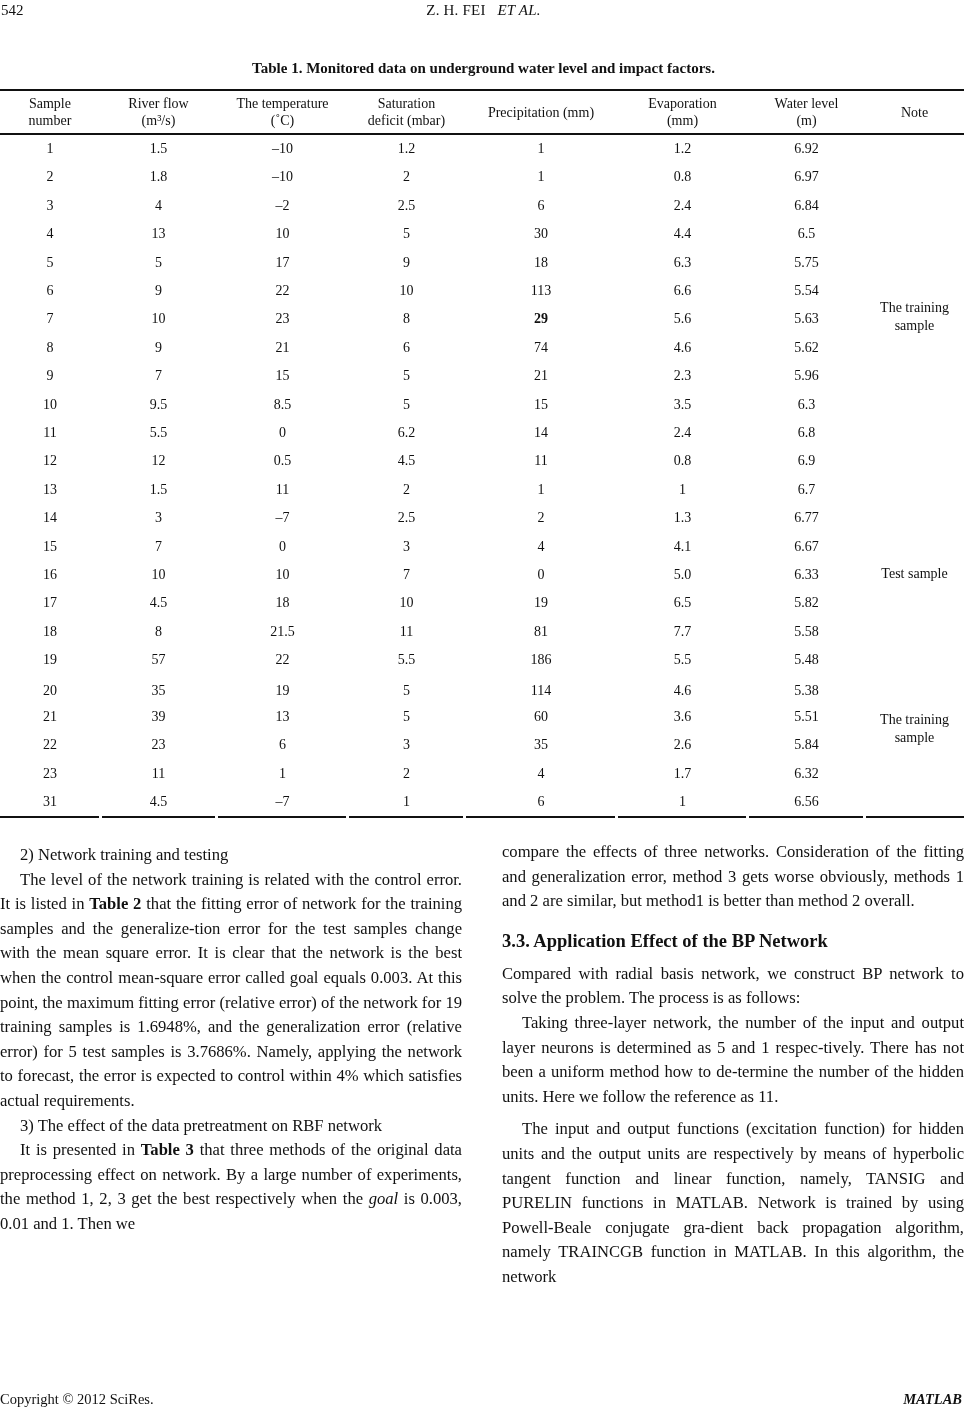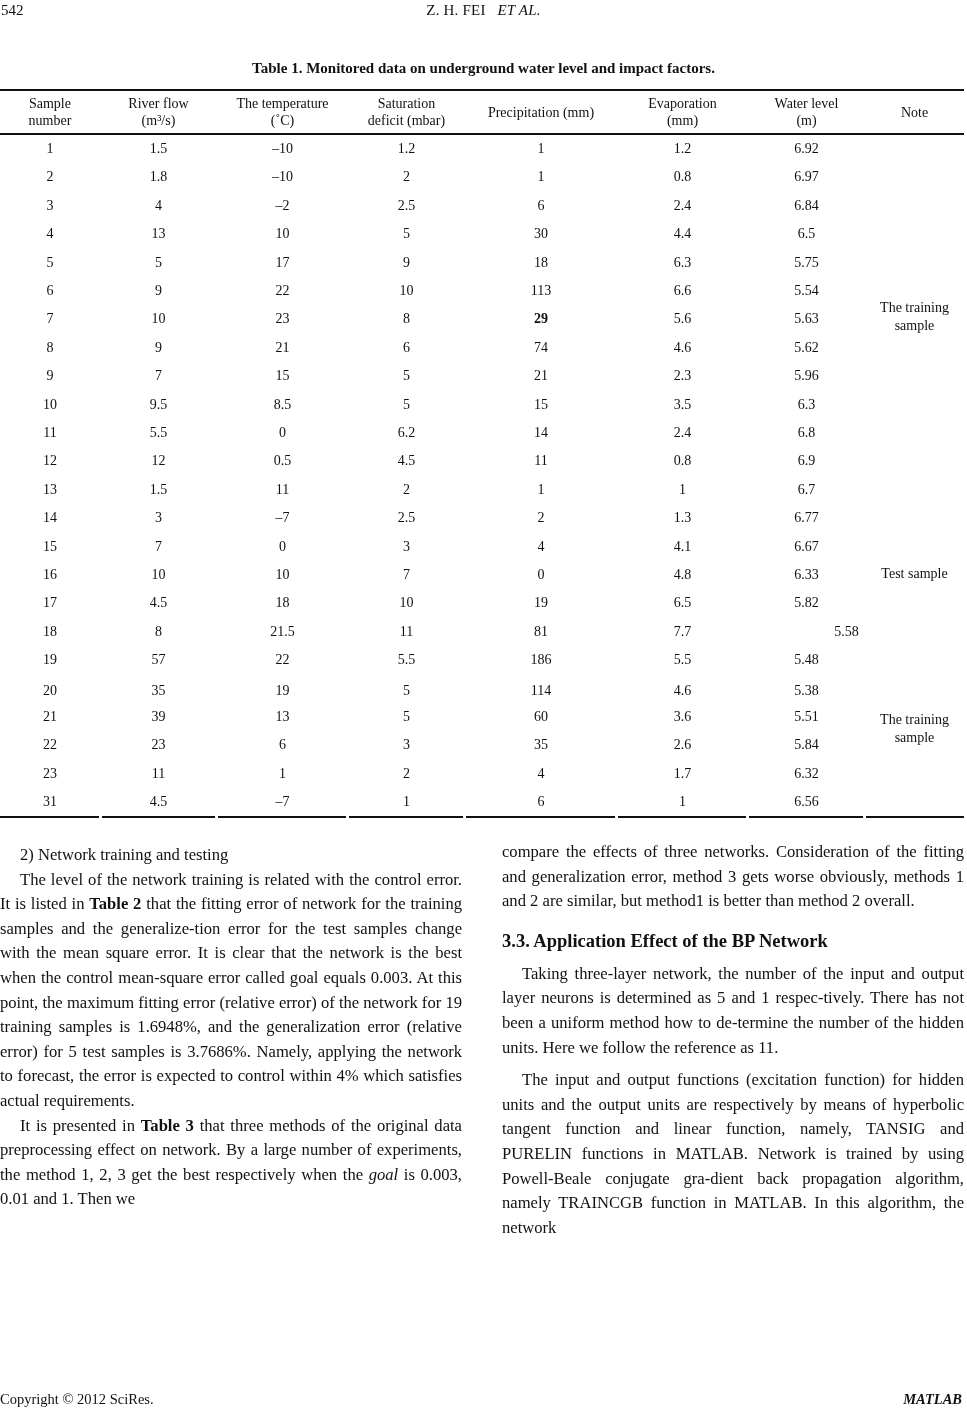--- a/index.html
+++ b/index.html
@@ -213,40 +213,40 @@
         <div class="cell" style="left: 465px; width: 152px;">4</div>
         <div class="cell" style="left: 617px; width: 131px;">4.1</div>
         <div class="cell" style="left: 748px; width: 117px;">6.67</div>
       </div>
       <div class="row" style="top: 472px;">
         <div class="cell" style="left: 0px; width: 100px;">16</div>
         <div class="cell" style="left: 100px; width: 117px;">10</div>
         <div class="cell" style="left: 217px; width: 131px;">10</div>
         <div class="cell" style="left: 348px; width: 117px;">7</div>
         <div class="cell" style="left: 465px; width: 152px;">0</div>
-        <div class="cell" style="left: 617px; width: 131px;">4.8</div>
+        <div class="cell" style="left: 617px; width: 131px;">5.0</div>
         <div class="cell" style="left: 748px; width: 117px;">6.33</div>
       </div>
       <div class="row" style="top: 500.4px;">
         <div class="cell" style="left: 0px; width: 100px;">17</div>
         <div class="cell" style="left: 100px; width: 117px;">4.5</div>
         <div class="cell" style="left: 217px; width: 131px;">18</div>
         <div class="cell" style="left: 348px; width: 117px;">10</div>
         <div class="cell" style="left: 465px; width: 152px;">19</div>
         <div class="cell" style="left: 617px; width: 131px;">6.5</div>
         <div class="cell" style="left: 748px; width: 117px;">5.82</div>
       </div>
       <div class="row" style="top: 528.8px;">
         <div class="cell" style="left: 0px; width: 100px;">18</div>
         <div class="cell" style="left: 100px; width: 117px;">8</div>
         <div class="cell" style="left: 217px; width: 131px;">21.5</div>
         <div class="cell" style="left: 348px; width: 117px;">11</div>
         <div class="cell" style="left: 465px; width: 152px;">81</div>
         <div class="cell" style="left: 617px; width: 131px;">7.7</div>
-        <div class="cell" style="left: 788px; width: 117px;">5.58</div>
+        <div class="cell" style="left: 748px; width: 117px;">5.58</div>
       </div>
       <div class="row" style="top: 557.2px;">
         <div class="cell" style="left: 0px; width: 100px;">19</div>
         <div class="cell" style="left: 100px; width: 117px;">57</div>
         <div class="cell" style="left: 217px; width: 131px;">22</div>
         <div class="cell" style="left: 348px; width: 117px;">5.5</div>
         <div class="cell" style="left: 465px; width: 152px;">186</div>
         <div class="cell" style="left: 617px; width: 131px;">5.5</div>
         <div class="cell" style="left: 748px; width: 117px;">5.48</div>
       </div>
@@ -313,26 +313,28 @@
   <div class="rule-bottom" style="left:349px;width:114px"></div>
   <div class="rule-bottom" style="left:466px;width:149px"></div>
   <div class="rule-bottom" style="left:618px;width:128px"></div>
   <div class="rule-bottom" style="left:749px;width:114px"></div>
   <div class="rule-bottom" style="left:866px;width:98px"></div>
 </div>
 
 <div class="col-text col-left">
   <p class="sub">2) Network training and testing</p>
   <p><span>The level of the network training is related with the control error. It is listed in </span><b>Table 2</b><span> that the fitting error of network for the training samples and the generalize-tion error for the test samples change with the mean square error. It is clear that the network is the best when the control mean-square error called goal equals 0.003. At this point, the maximum fitting error (relative error) of the network for 19 training samples is 1.6948%, and the generalization error (relative error) for 5 test samples is 3.7686%. Namely, applying the network to forecast, the error is expected to control within 4% which satisfies actual requirements.</span></p>
+  <p class="sub">3) The effect of the data pretreatment on RBF network</p>
   <p><span>It is presented in </span><b>Table 3</b><span> that three methods of the original data preprocessing effect on network. By a large number of experiments, the method 1, 2, 3 get the best respectively when the </span><i>goal</i><span> is 0.003, 0.01 and 1. Then we</span></p>
 </div>
 
 <div class="col-text col-right">
   <p class="noindent">compare the effects of three networks. Consideration of the fitting and generalization error, method 3 gets worse obviously, methods 1 and 2 are similar, but method1 is better than method 2 overall.</p>
   <p class="section-head">3.3. Application Effect of the BP Network</p>
+  <p class="noindent">Compared with radial basis network, we construct BP network to solve the problem. The process is as follows:</p>
   <p>Taking three-layer network, the number of the input and output layer neurons is determined as 5 and 1 respec-tively. There has not been a uniform method how to de-termine the number of the hidden units. Here we follow the reference as 11.</p>
   <p style="margin-top:8px">The input and output functions (excitation function) for hidden units and the output units are respectively by means of hyperbolic tangent function and linear function, namely, TANSIG and PURELIN functions in MATLAB. Network is trained by using Powell-Beale conjugate gra-dient back propagation algorithm, namely TRAINCGB function in MATLAB. In this algorithm, the network</p>
 </div>
 
 <div class="footer">
   <span class="copyright">Copyright © 2012 SciRes.</span>
   <span class="journal">MATLAB</span>
 </div>
 
 </body></html>

